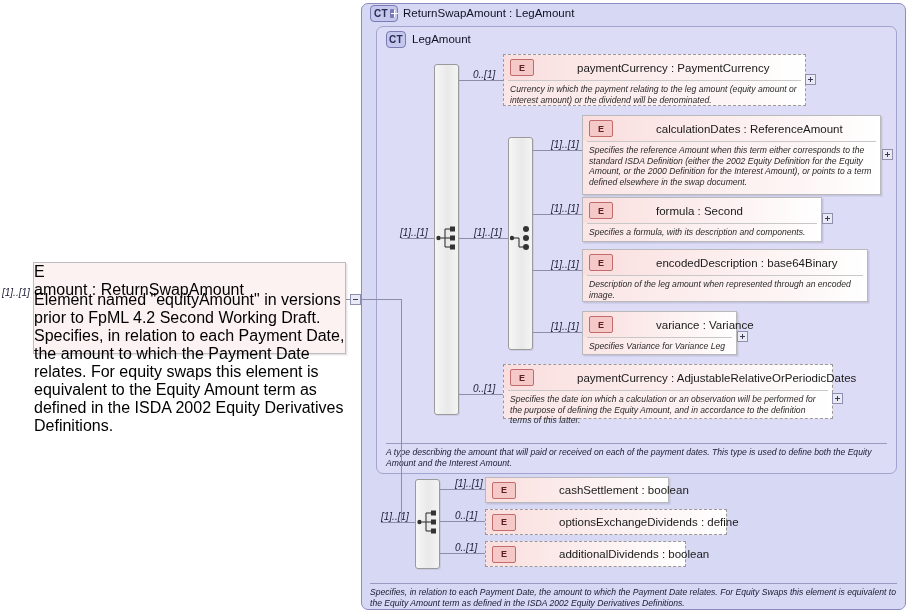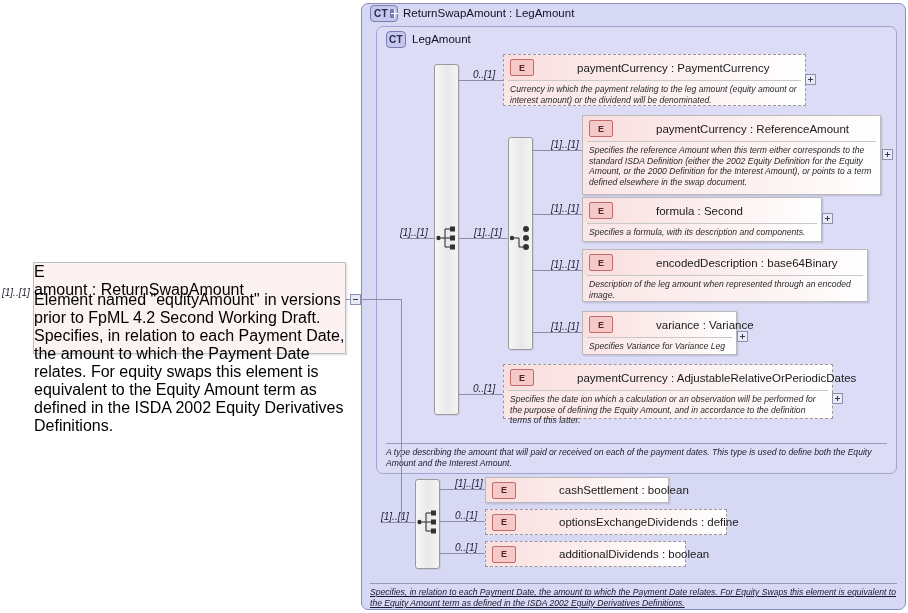--- a/index.html
+++ b/index.html
@@ -235,21 +235,21 @@
     <circle cx="16" cy="21" r="3" fill="#333"></circle>
   </svg>
 
   <div class="card" style="left:551px;top:139px;">[1]..[1]</div>
   <div class="ln lnh" style="left:533px;top:150px;width:18px;"></div>
   <div class="ln lnh" style="left:551px;top:150px;width:31px;"></div>
 
   <div class="ebox solid" style="left:582px;top:115px;width:299px;height:80px;">
     <div class="hdr">
       <div class="eicon">E</div>
-      <div class="ename">paymentCurrency : ReferenceAmount</div>
+      <div class="ename">calculationDates : ReferenceAmount</div>
     </div>
     <div class="annwrap">
       <div class="ann">Specifies the reference Amount when this term either corresponds to the standard ISDA Definition (either the 2002 Equity Definition for the Equity Amount, or the 2000 Definition for the Interest Amount), or points to a term defined elsewhere in the swap document.</div>
     </div>
   </div>
   <div class="expbox plus" style="left:882px;top:149px;"></div>
 
   <div class="card" style="left:551px;top:203px;">[1]..[1]</div>
   <div class="ln lnh" style="left:533px;top:214px;width:18px;"></div>
   <div class="ln lnh" style="left:551px;top:214px;width:31px;"></div>
@@ -356,15 +356,15 @@
   <div class="ln lnh" style="left:440px;top:553px;width:15px;"></div>
   <div class="ln lnh" style="left:455px;top:553px;width:30px;"></div>
 
   <div class="ebox dashed noann" style="left:485px;top:541px;width:201px;height:26px;">
     <div class="hdr">
       <div class="eicon">E</div>
       <div class="ename">additionalDividends : boolean</div>
     </div>
   </div>
 
-  <div class="panelann" style="left:370px;top:583px;width:527px;text-decoration:underline;">Specifies, in relation to each Payment Date, the amount to which the Payment Date relates. For Equity Swaps this element is equivalent to the Equity Amount term as defined in the ISDA 2002 Equity Derivatives Definitions.</div>
+  <div class="panelann" style="left:370px;top:583px;width:527px;">Specifies, in relation to each Payment Date, the amount to which the Payment Date relates. For Equity Swaps this element is equivalent to the Equity Amount term as defined in the ISDA 2002 Equity Derivatives Definitions.</div>
 
 </div>
 
 </body></html>

